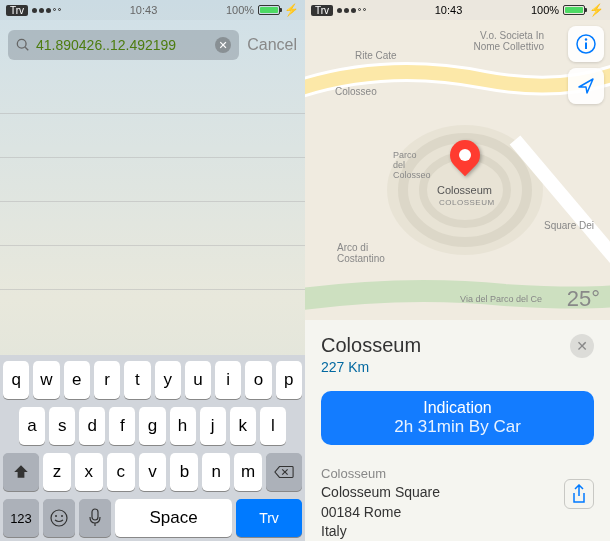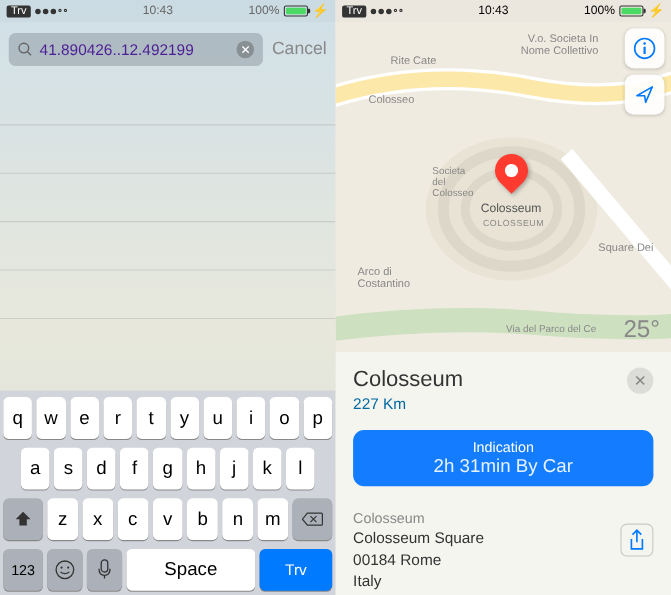--- a/index.html
+++ b/index.html
@@ -16,21 +16,21 @@
     .bat-fill { position: absolute; left: 1px; top: 1px; bottom: 1px; right: 1px; background: #4cd964; border-radius: 1px; }
     .charge { color: #333; font-size: 12px; }
     
     
     .left-bg { background: linear-gradient(180deg, #d0e0e8 0%, #e8e8dc 55%, #d8e0d8 100%); position: absolute; inset: 0; }
     .left .status-bar { position: relative; z-index: 2; color: #666; }
     .left-back-app { font-size: 10px; background: #333; color: #fff; padding: 0 4px; border-radius: 2px; }
     .search-row { position: relative; z-index: 2; display: flex; align-items: center; padding: 10px 8px; gap: 8px; }
     .search-box { flex: 1; background: rgba(120,130,140,0.4); border-radius: 6px; height: 30px; display: flex; align-items: center; padding: 0 8px; }
     .search-box svg { flex-shrink: 0; }
-    .search-input { flex: 1; margin: 0 6px; font-size: 14px; color: #4c1d95; }
+    .search-input { flex: 1; margin: 0 6px; font-size: 14px; color: #4d7c0f; }
     .search-clear { width: 16px; height: 16px; border-radius: 50%; background: rgba(80,80,80,0.4); color: #fff; display: flex; align-items: center; justify-content: center; font-size: 11px; }
     .cancel { font-size: 16px; color: #888; }
     .list { position: relative; z-index: 2; }
     .list-row { height: 44px; border-bottom: 1px solid rgba(180,180,180,0.5); }
     .keyboard { position: absolute; bottom: 0; left: 0; right: 0; background: #d1d5db; padding: 6px 3px 4px; z-index: 3; }
     .kb-row { display: flex; justify-content: center; gap: 4px; margin-bottom: 8px; }
     .kb-row:last-child { margin-bottom: 0; }
     .key { background: #fff; border-radius: 5px; box-shadow: 0 1px 0 #888; height: 38px; flex: 1; display: flex; align-items: center; justify-content: center; font-size: 17px; }
     .key.special { background: #acb1b9; }
     .key.shift { flex: 0 0 36px; }
@@ -53,21 +53,21 @@
     .pin-inner { position: absolute; top: 9px; left: 9px; width: 12px; height: 12px; background: #fff; border-radius: 50%; transform: rotate(45deg); }
     .map-label { position: absolute; font-size: 10px; color: #888; }
     .temp { position: absolute; bottom: 8px; right: 10px; font-size: 22px; color: #888; font-weight: 300; }
     
     .place-card { position: absolute; top: 320px; left: 0; right: 0; bottom: 0; background: #f5f5f0; padding: 14px 16px; }
     .place-header { display: flex; justify-content: space-between; align-items: flex-start; }
     .place-title { font-size: 20px; font-weight: 400; color: #333; }
     .place-dist { font-size: 14px; color: #0369a1; margin-top: 2px; }
     .close-card { width: 24px; height: 24px; border-radius: 50%; background: #dcdcd8; color: #888; display: flex; align-items: center; justify-content: center; font-size: 14px; }
     .indication-btn { margin-top: 16px; background: #137cff; border-radius: 10px; padding: 8px; text-align: center; color: #fff; }
-    .ind-title { font-size: 13px; }
+    .ind-title { font-size: 16px; }
     .ind-sub { font-size: 17px; opacity: 0.9; }
     .addr-block { margin-top: 20px; font-size: 14px; color: #333; line-height: 1.4; position: relative; }
     .addr-label { color: #888; font-size: 13px; }
     .share-btn { position: absolute; right: 0; top: 14px; width: 30px; height: 30px; border: 1px solid #c8c8c4; border-radius: 6px; display: flex; align-items: center; justify-content: center; color: #007aff; }
   </style>
 </head>
 <body>
 
 <div class="phone left">
   <div class="left-bg"></div>
@@ -217,26 +217,26 @@
       <ellipse cx="160" cy="170" rx="78" ry="65" fill="#e8e3d5"></ellipse>
       <ellipse cx="160" cy="170" rx="62" ry="52" fill="none" stroke="#dcd7c8" stroke-width="10"></ellipse>
       <ellipse cx="160" cy="170" rx="42" ry="34" fill="none" stroke="#dcd7c8" stroke-width="8"></ellipse>
       <path d="M-10 280 Q 100 265 200 275 Q 280 280 320 275" fill="none" stroke="#cde0c0" stroke-width="22"></path>
       <path d="M210 120 L 320 250" fill="none" stroke="#fff" stroke-width="14"></path>
     </svg>
     <div class="map-label" style="top:30px;left:50px">Rite Cate</div>
     <div class="map-label" style="top:10px;right:66px;text-align:right;white-space:pre">V.o. Societa In
 Nome Collettivo</div>
     <div class="map-label" style="top:66px;left:30px">Colosseo</div>
-    <div class="map-label" style="top:130px;left:88px;white-space:pre;font-size:9px">Societa
+    <div class="map-label" style="top:130px;left:88px;white-space:pre;font-size:9px">Parco
 del
 Colosseo</div>
     <div class="map-label" style="top:164px;left:132px;color:#555;font-size:11px">Colosseum</div>
     <div class="map-label" style="top:178px;left:134px;font-size:8px;letter-spacing:0.5px">COLOSSEUM</div>
-    <div class="map-label" style="top:222px;left:20px;white-space:pre">Arco di
+    <div class="map-label" style="top:222px;left:32px;white-space:pre">Arco di
 Costantino</div>
     <div class="map-label" style="top:200px;right:16px">Square Dei</div>
     <div class="map-label" style="bottom:16px;right:68px;font-size:9px">Via del Parco del Ce</div>
     <div class="pin">
       <div class="pin-head">
           <div class="pin-inner"></div>
         </div>
     </div>
     <div class="temp">25°</div>
   </div>

